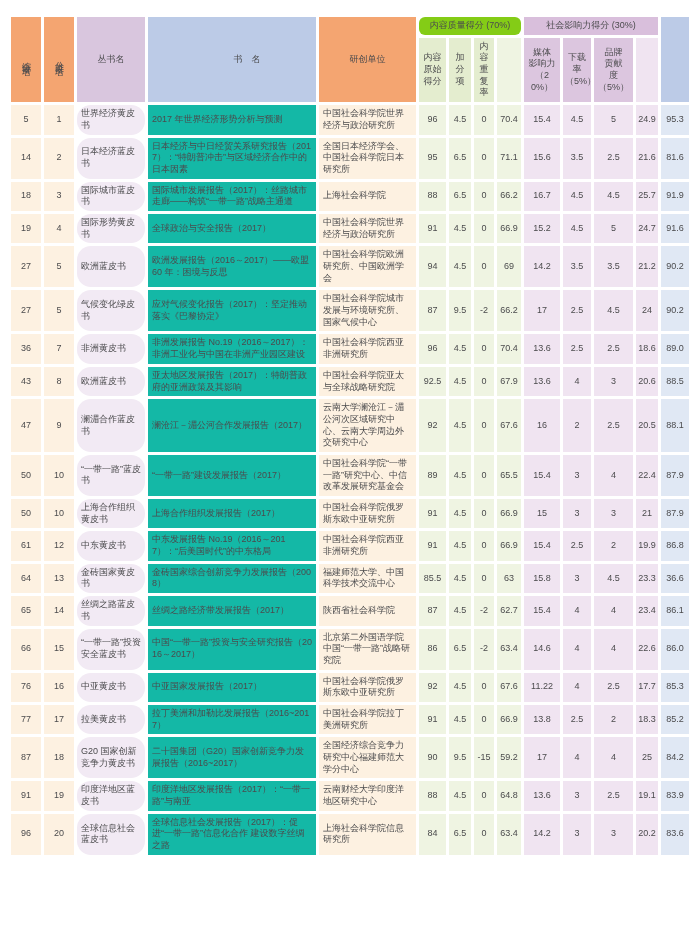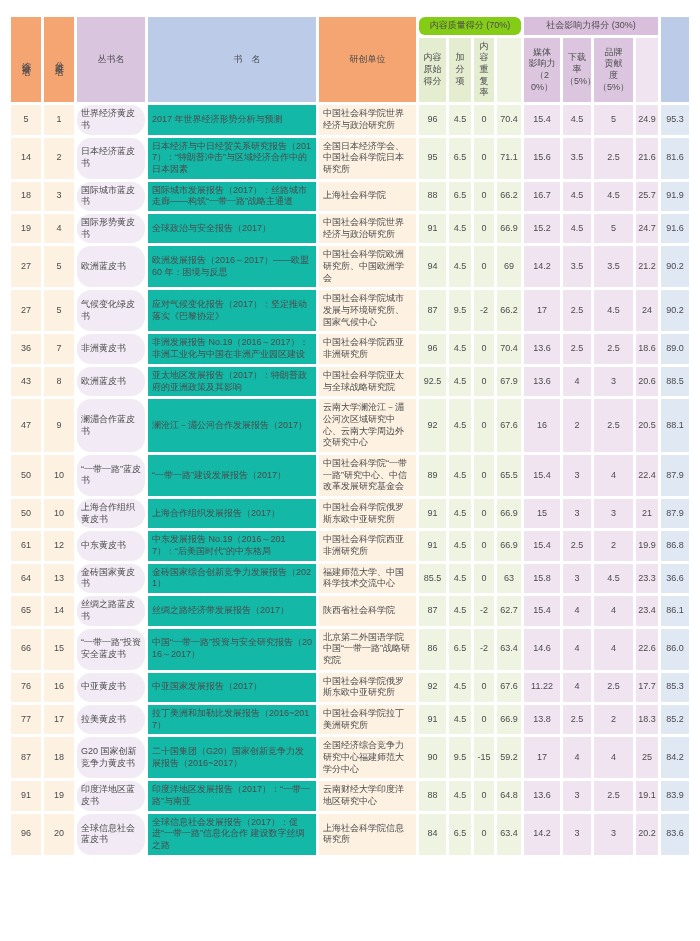--- a/index.html
+++ b/index.html
@@ -281,21 +281,21 @@
         <td class="d-pink">15.4</td>
         <td class="d-pink">2.5</td>
         <td class="d-pink">2</td>
         <td class="d-pink">19.9</td>
         <td class="d-score">86.8</td>
       </tr>
         <tr>
         <td class="d-orange">64</td>
         <td class="d-orange">13</td>
         <td class="d-purple txt">金砖国家黄皮书</td>
-        <td class="d-blue txt">金砖国家综合创新竞争力发展报告（2021）</td>
+        <td class="d-blue txt">金砖国家综合创新竞争力发展报告（2008）</td>
         <td class="d-orange txt">福建师范大学、中国科学技术交流中心</td>
         <td class="d-green">85.5</td>
         <td class="d-green">4.5</td>
         <td class="d-green">0</td>
         <td class="d-green">63</td>
         <td class="d-pink">15.8</td>
         <td class="d-pink">3</td>
         <td class="d-pink">4.5</td>
         <td class="d-pink">23.3</td>
         <td class="d-score">36.6</td>

